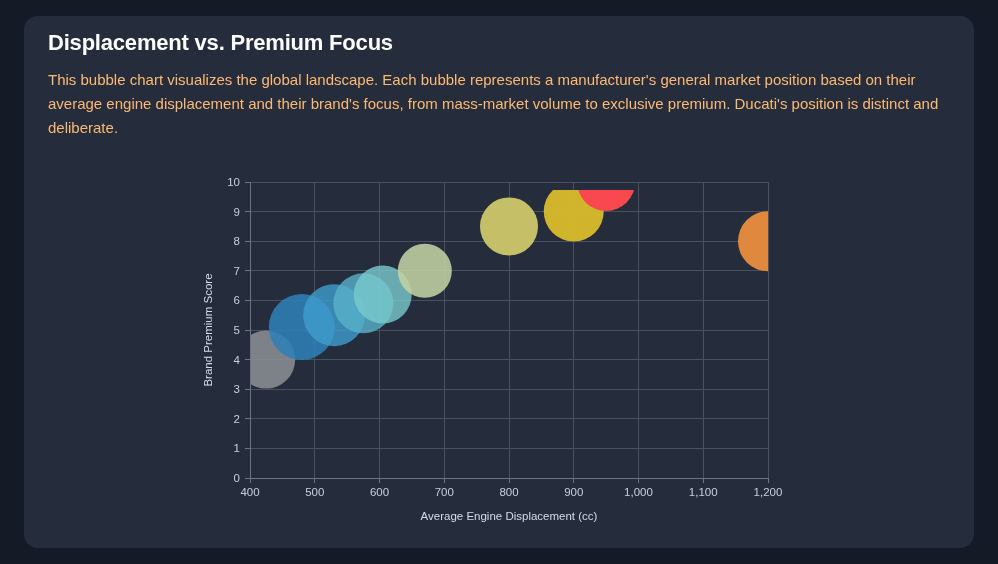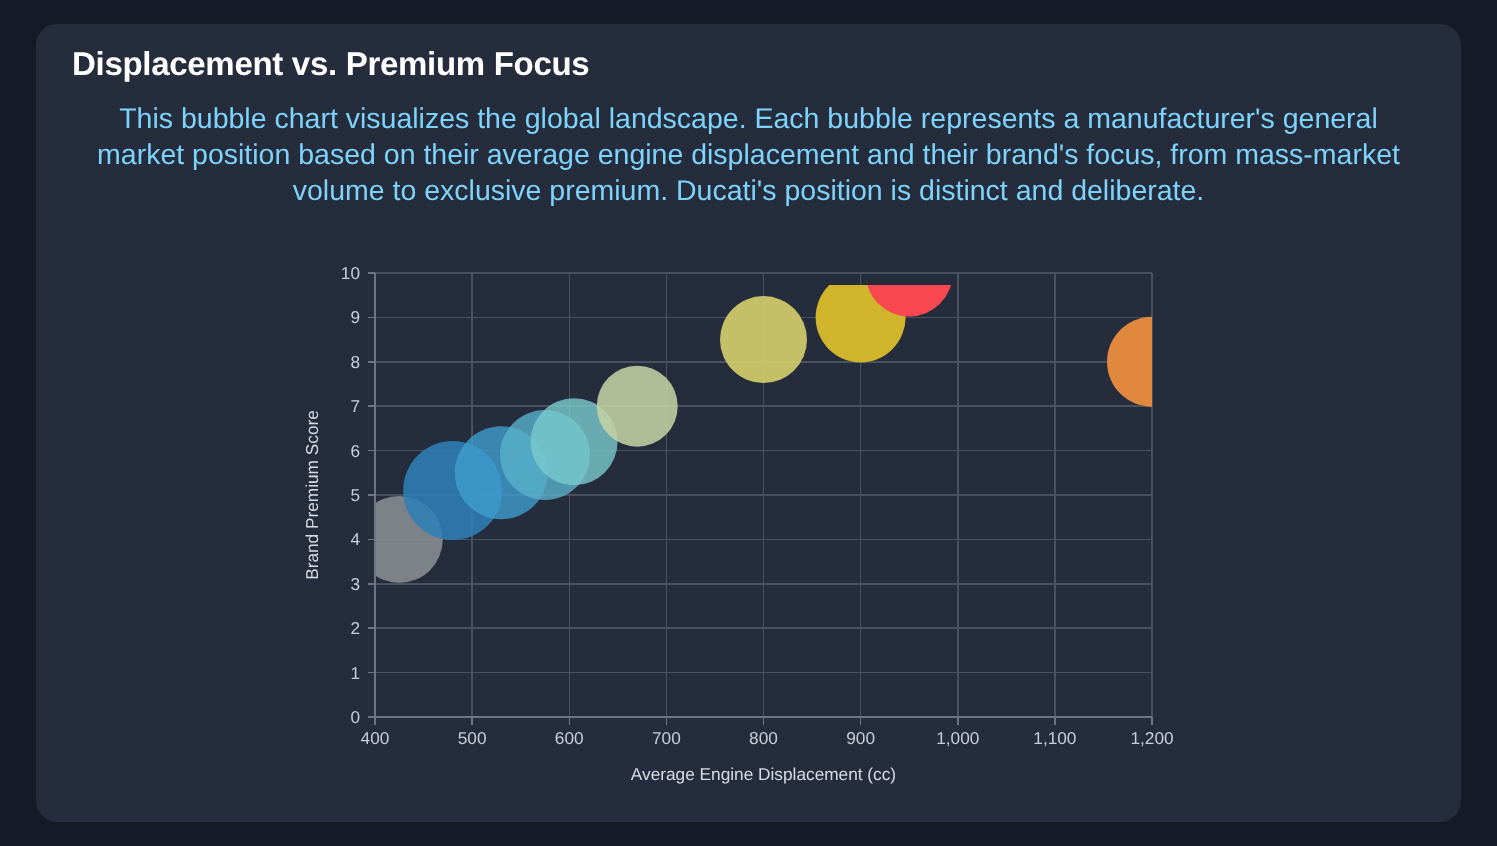--- a/index.html
+++ b/index.html
@@ -8,36 +8,35 @@
     background: #141a26;
     font-family: "Liberation Sans", sans-serif;
     overflow: hidden;
   }
   #card {
     position: absolute;
     left: 24px; top: 16px;
     width: 950px; height: 532px;
     background: #252c3b;
     border-radius: 14px;
-    text-align: center;
   }
   #title {
     position: absolute;
     left: 24px; top: 14px;
     font-size: 22px; font-weight: bold;
     color: #ffffff;
     letter-spacing: -0.2px;
   }
   #desc {
     position: absolute;
     left: 24px; top: 52px;
     width: 902px;
-    font-size: 19px;
+    font-size: 15px;
     line-height: 24px;
-    color: #7dd3fc;
+    color: #fdba74;
   }
   #plotwrap {
     position: absolute;
     left: 0; top: 0;
     width: 950px; height: 532px;
   }
   svg { display: block; }
   .gridline { stroke: #49505e; stroke-width: 1; shape-rendering: crispEdges; }
   .axisline { stroke: #6d7585; stroke-width: 1; shape-rendering: crispEdges; }
   .tick { stroke: #6d7585; stroke-width: 1; shape-rendering: crispEdges; }

